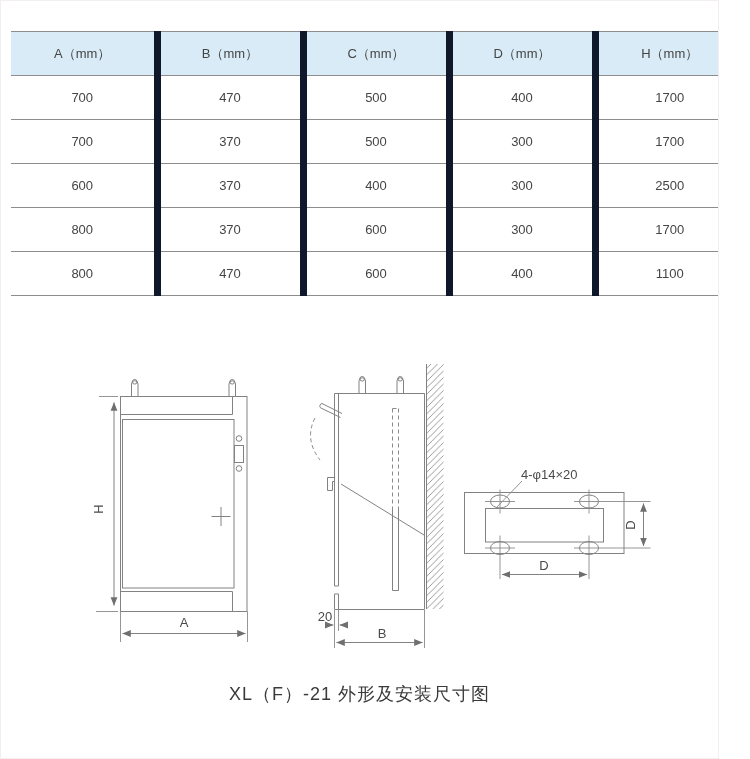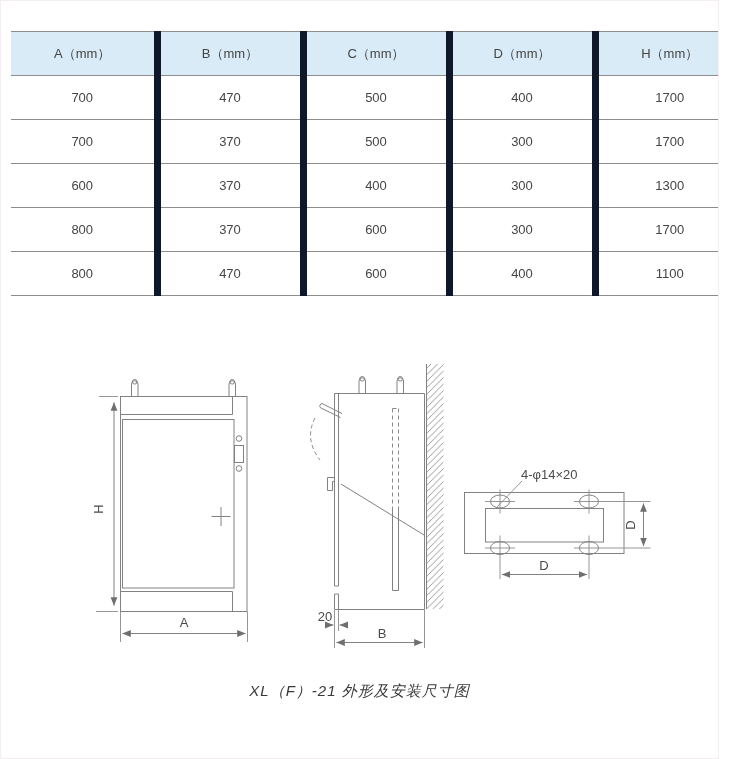--- a/index.html
+++ b/index.html
@@ -23,22 +23,22 @@
   svg{position:absolute;overflow:visible;}
   .ln{stroke:#828282;stroke-width:1;fill:none;}
   .dash{stroke:#8a8a8a;stroke-width:1;fill:none;stroke-dasharray:4 3;}
   .thin{stroke:#8a8a8a;stroke-width:0.9;fill:none;}
   svg text{font-family:"Liberation Sans","DejaVu Sans",sans-serif;
            font-size:13px;fill:#4a4a4a;}
   .arrfill{fill:#6f6f6f;}
 
   
   .caption{position:absolute;left:0;top:681px;width:100%;
-           text-align:center;font-size:15px;color:#3a3a3a;
-           letter-spacing:1px;font-style:italic;}
+           text-align:center;font-size:18px;color:#3a3a3a;
+           letter-spacing:1px;}
 </style>
 </head>
 <body>
 
 <div class="page">
 
   <table class="dim">
     <tbody>
         <tr>
       <th>A（mm）</th>
@@ -59,21 +59,21 @@
       <td>370</td>
       <td>500</td>
       <td>300</td>
       <td>1700</td>
     </tr>
     <tr>
       <td>600</td>
       <td>370</td>
       <td>400</td>
       <td>300</td>
-      <td>1300</td>
+      <td>2500</td>
     </tr>
     <tr>
       <td>800</td>
       <td>370</td>
       <td>600</td>
       <td>300</td>
       <td>1700</td>
     </tr>
     <tr>
       <td>800</td>

